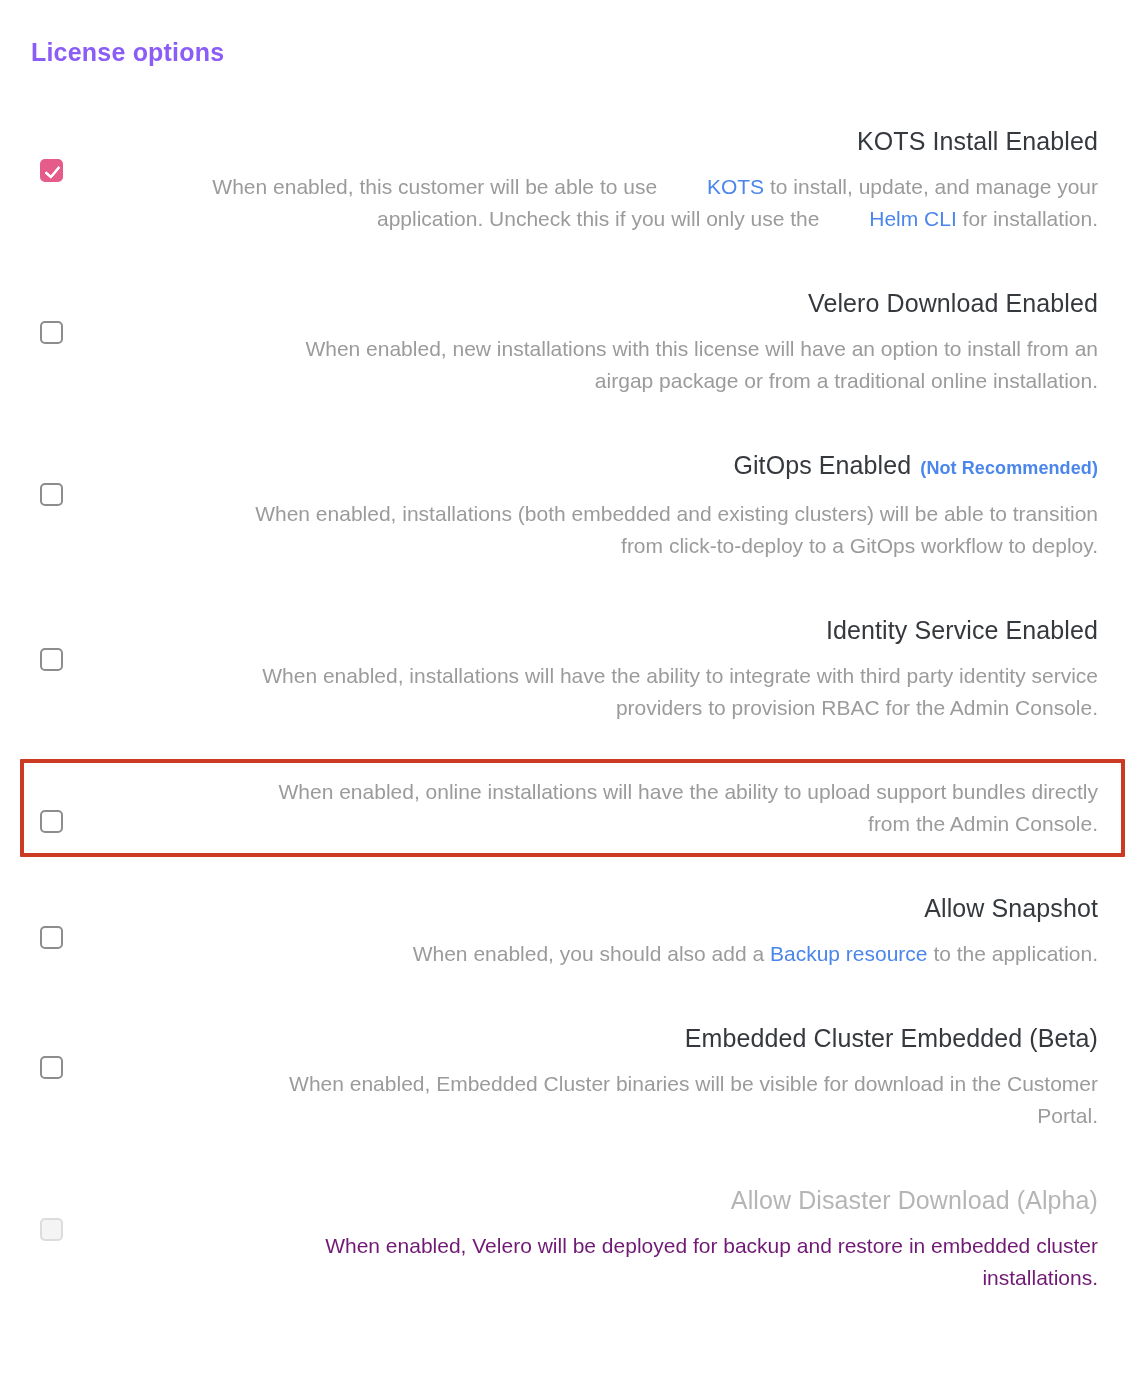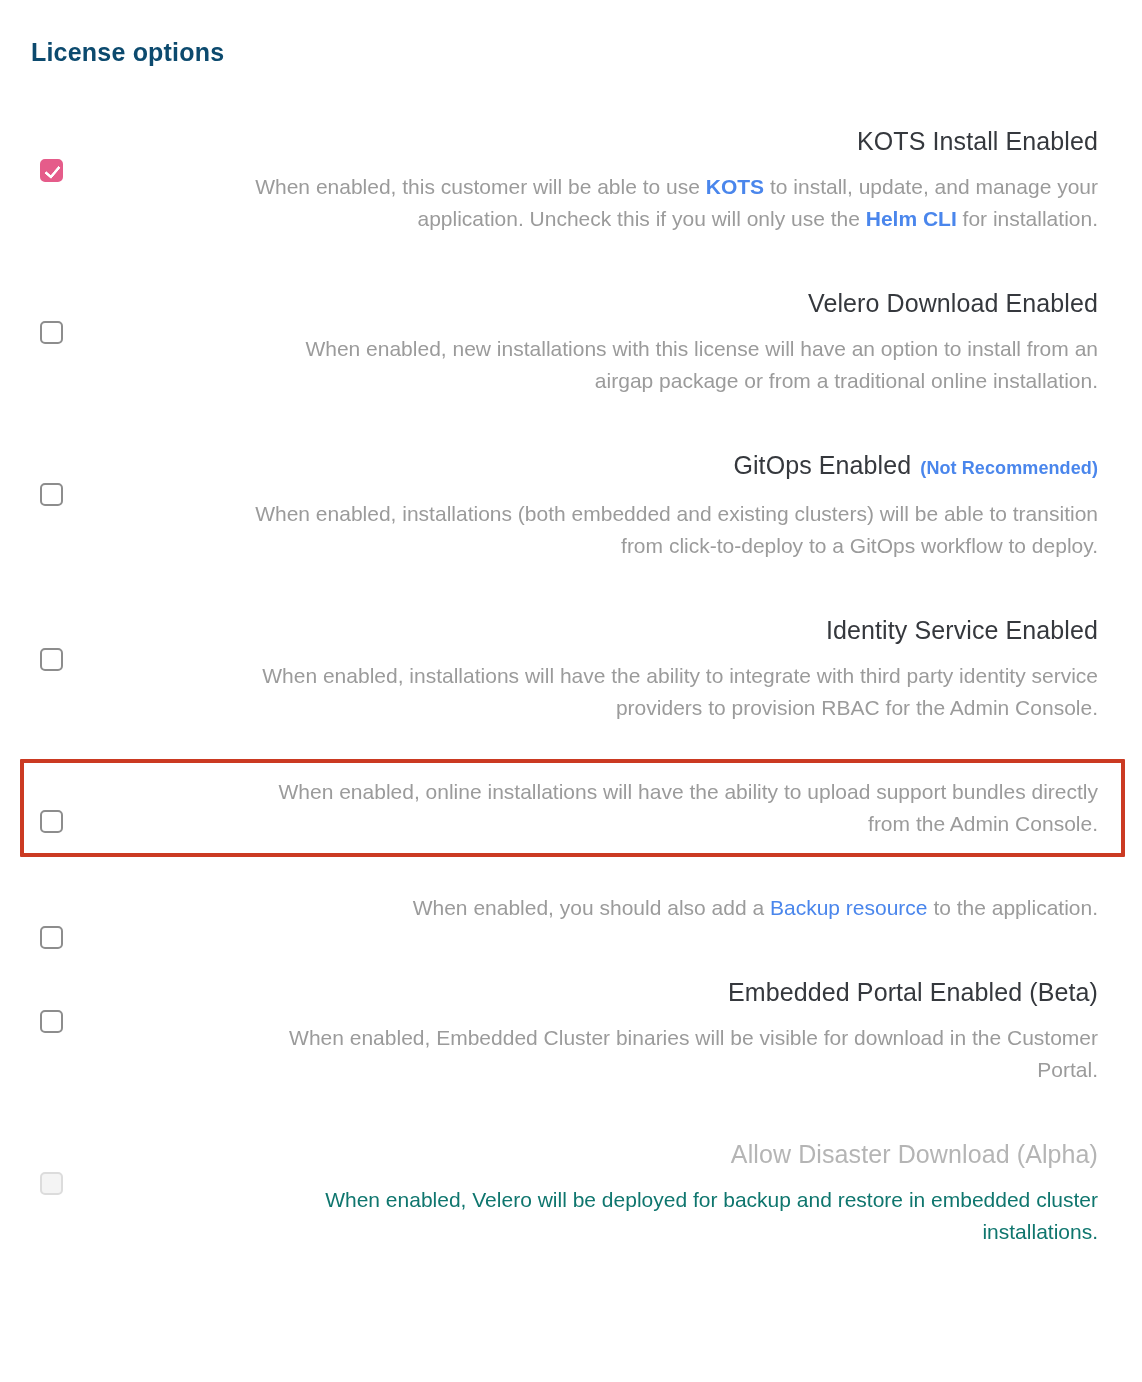--- a/index.html
+++ b/index.html
@@ -15,21 +15,21 @@
   }
   main {
     position: relative;
     padding-top: 36px;
   }
   .page-title {
     margin: 0 0 0 31px;
     font-size: 25px;
     line-height: 32px;
     font-weight: 700;
-    color: #0c4a6e;
+    color: #8b5cf6;
     letter-spacing: 0.2px;
   }
   .options-list {
     padding-bottom: 40px;
     text-align: right;
   }
   .item {
     position: relative;
     margin-top: 52px;
     padding-left: 84px;
@@ -60,21 +60,22 @@
     font-weight: 400;
     color: #9b9b9b;
     white-space: pre-line;
   }
   .item .desc a {
     color: #4a86ec;
     text-decoration: none;
     cursor: pointer;
   }
   .item .desc a.bold {
-    font-weight: 700;
+    font-weight: 400;
+    margin-left: 44px;
   }
   .checkbox {
     position: absolute;
     left: 40px;
     top: 34px;
     width: 23px;
     height: 23px;
     box-sizing: border-box;
     border: 2px solid #8d8d8d;
     border-radius: 5px;
@@ -99,21 +100,21 @@
   }
   .checkbox.disabled {
     border-color: #dcdcdc;
     background: #f4f4f4;
     cursor: default;
   }
   .item.disabled .title {
     color: #b5b5b5;
   }
   .item.disabled .desc {
-    color: #0f766e;
+    color: #701a75;
   }
   .highlight-ring {
     position: absolute;
     left: 20px;
     right: 17px;
     top: -17px;
     bottom: -17px;
     border: 4px solid #cb3a22;
     border-radius: 1px;
     pointer-events: none;
@@ -150,25 +151,26 @@
 providers to provision RBAC for the Admin Console.</span></p>
       </div>
       <div class="item">
         <div class="highlight-ring"></div>
         <span class="checkbox" role="checkbox" aria-checked="false"></span>
         <p class="desc"><span>When enabled, online installations will have the ability to upload support bundles directly
 from the Admin Console.</span></p>
       </div>
       <div class="item">
         <span class="checkbox" role="checkbox" aria-checked="false"></span>
+        <h3 class="title"><span>Allow Snapshot</span></h3>
         <p class="desc"><span>When enabled, you should also add a </span><a href="#">Backup resource</a><span> to the application.</span></p>
       </div>
       <div class="item">
         <span class="checkbox" role="checkbox" aria-checked="false"></span>
-        <h3 class="title"><span>Embedded Portal Enabled (Beta)</span></h3>
+        <h3 class="title"><span>Embedded Cluster Embedded (Beta)</span></h3>
         <p class="desc"><span>When enabled, Embedded Cluster binaries will be visible for download in the Customer
 Portal.</span></p>
       </div>
       <div class="item disabled">
         <span class="checkbox disabled" role="checkbox" aria-checked="false"></span>
         <h3 class="title"><span>Allow Disaster Download (Alpha)</span></h3>
         <p class="desc"><span>When enabled, Velero will be deployed for backup and restore in embedded cluster
 installations.</span></p>
       </div>
     </div>

